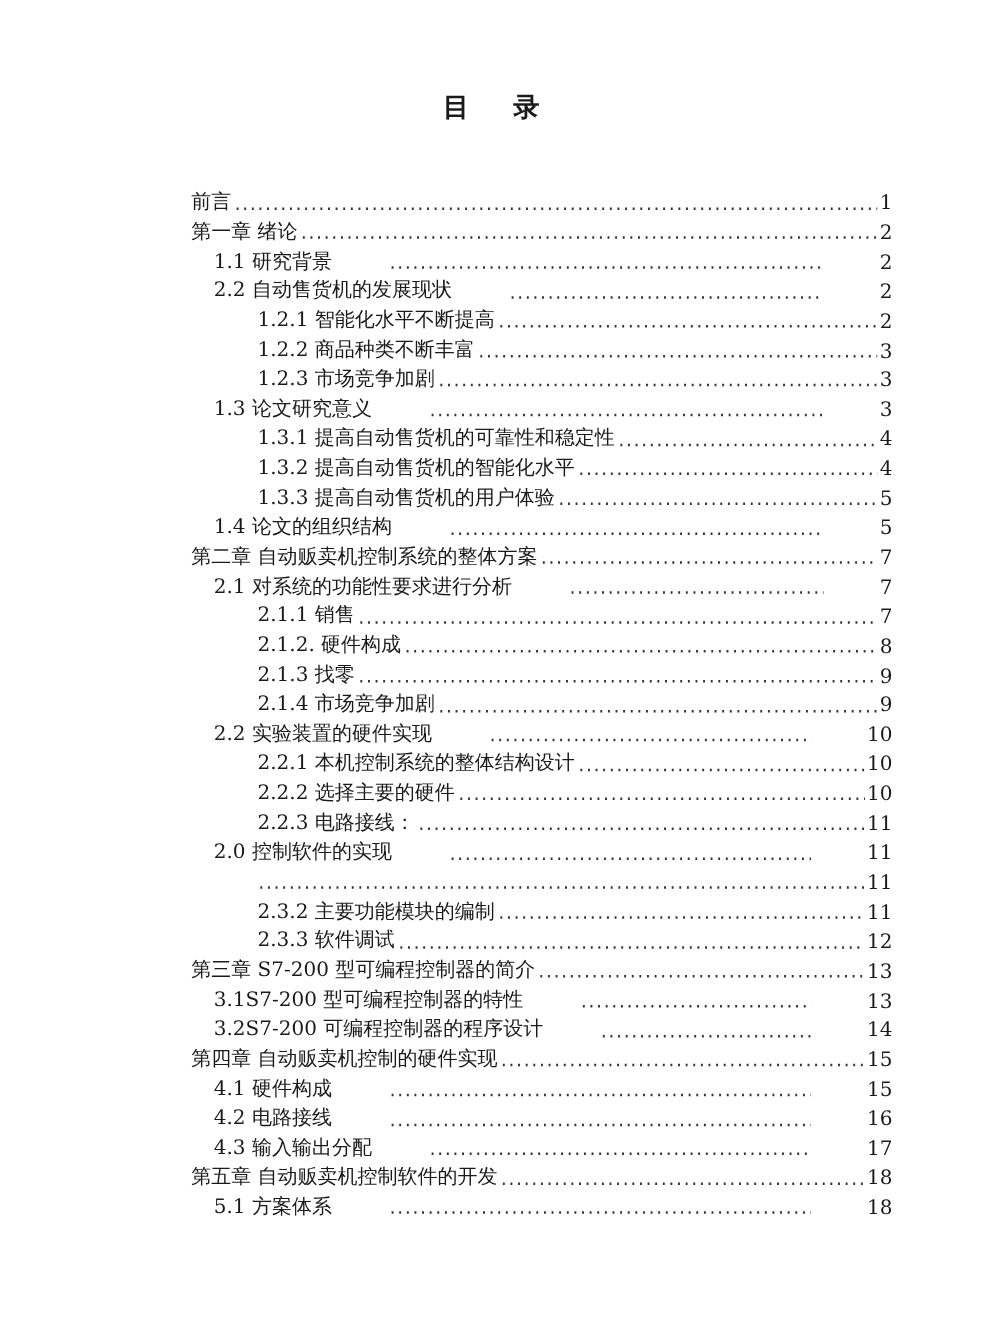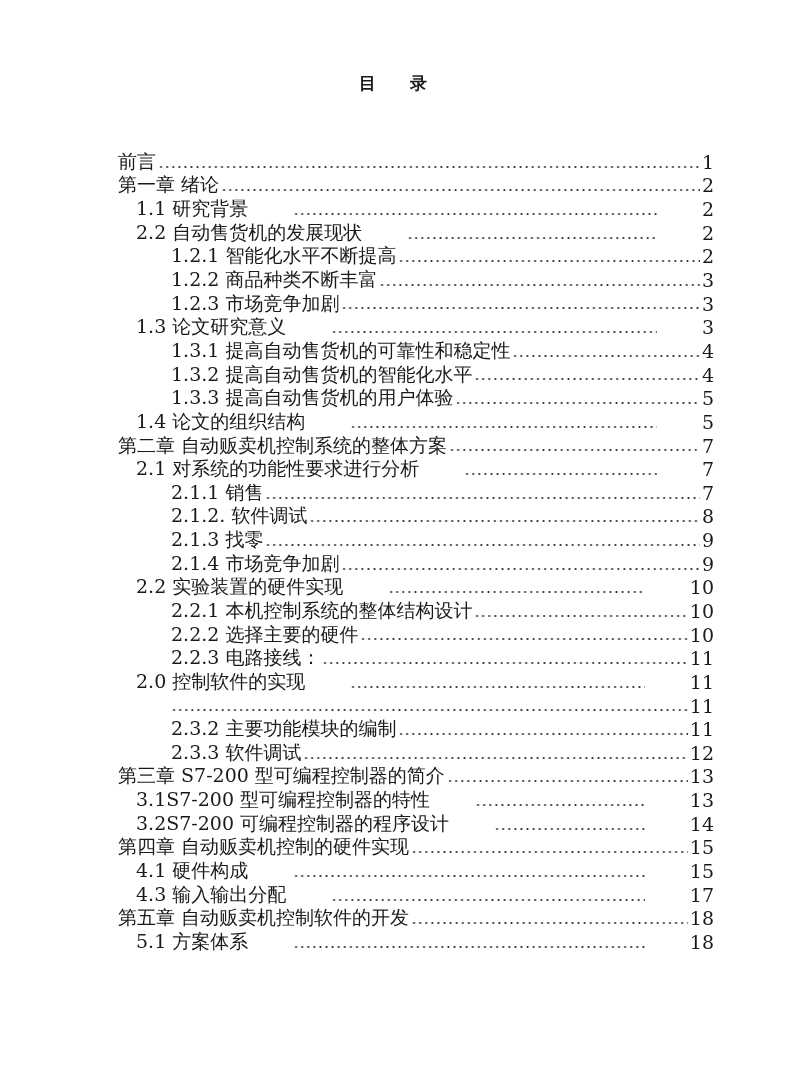--- a/index.html
+++ b/index.html
@@ -1,23 +1,23 @@
 <!DOCTYPE html>
 <html><head>
 <meta charset="utf-8">
 <style>
   html, body { margin: 0; padding: 0; background: #ffffff; }
   body { width: 800px; height: 1067px; position: relative; overflow: hidden;
          font-family: "DejaVu Serif", "Liberation Serif", serif; color: #1a1a1a; }
   .title { position: absolute; top: 72px; left: 0; width: 800px; text-align: center;
-           font-size: 17px; font-weight: bold; letter-spacing: 14px;
+           font-size: 21px; font-weight: bold; letter-spacing: 14px;
            font-family: "DejaVu Sans", sans-serif; }
   .toc { position: absolute; top: 150px; left: 118px; width: 596px; }
   .row { position: relative; height: 23.65px; display: flex; align-items: center;
-         font-size: 19px; white-space: nowrap; }
+         font-size: 16px; white-space: nowrap; margin-left: 35px; }
   .row.l1 { padding-left: 0; }
   .row.l2 { padding-left: 18px; gap: 43px; }
   .row.l3 { padding-left: 53px; justify-content: space-between; }
   .label { flex: 0 0 auto; padding-right: 2px; }
   .leader { flex: 1 1 auto; overflow: hidden; height: 100%; position: relative; }
   .leader::before { content: ""; position: absolute; left: 0; right: 0; bottom: 6px;
                     height: 2px;
                     background-image: radial-gradient(circle, #333 0.9px, transparent 1.1px);
                     background-size: 6.1px 2px; background-repeat: repeat-x; }
   .page { flex: 0 0 auto; padding-left: 2px; text-align: right; }
@@ -97,21 +97,21 @@
     <span class="label">2.1 对系统的功能性要求进行分析</span>
     <span class="leader"></span>
     <span class="page">7</span>
   </div>
     <div class="row l3">
     <span class="label">2.1.1 销售</span>
     <span class="leader"></span>
     <span class="page">7</span>
   </div>
     <div class="row l3">
-    <span class="label">2.1.2. 软件调试</span>
+    <span class="label">2.1.2. 硬件构成</span>
     <span class="leader"></span>
     <span class="page">8</span>
   </div>
     <div class="row l3">
     <span class="label">2.1.3 找零</span>
     <span class="leader"></span>
     <span class="page">9</span>
   </div>
     <div class="row l3">
     <span class="label">2.1.4 市场竞争加剧</span>
@@ -174,20 +174,25 @@
   </div>
     <div class="row l1">
     <span class="label">第四章  自动贩卖机控制的硬件实现</span>
     <span class="leader"></span>
     <span class="page">15</span>
   </div>
     <div class="row l2">
     <span class="label">4.1 硬件构成</span>
     <span class="leader"></span>
     <span class="page">15</span>
+  </div>
+    <div class="row l2">
+    <span class="label">4.2  电路接线</span>
+    <span class="leader"></span>
+    <span class="page">16</span>
   </div>
     <div class="row l2">
     <span class="label">4.3 输入输出分配</span>
     <span class="leader"></span>
     <span class="page">17</span>
   </div>
     <div class="row l1">
     <span class="label">第五章  自动贩卖机控制软件的开发</span>
     <span class="leader"></span>
     <span class="page">18</span>

